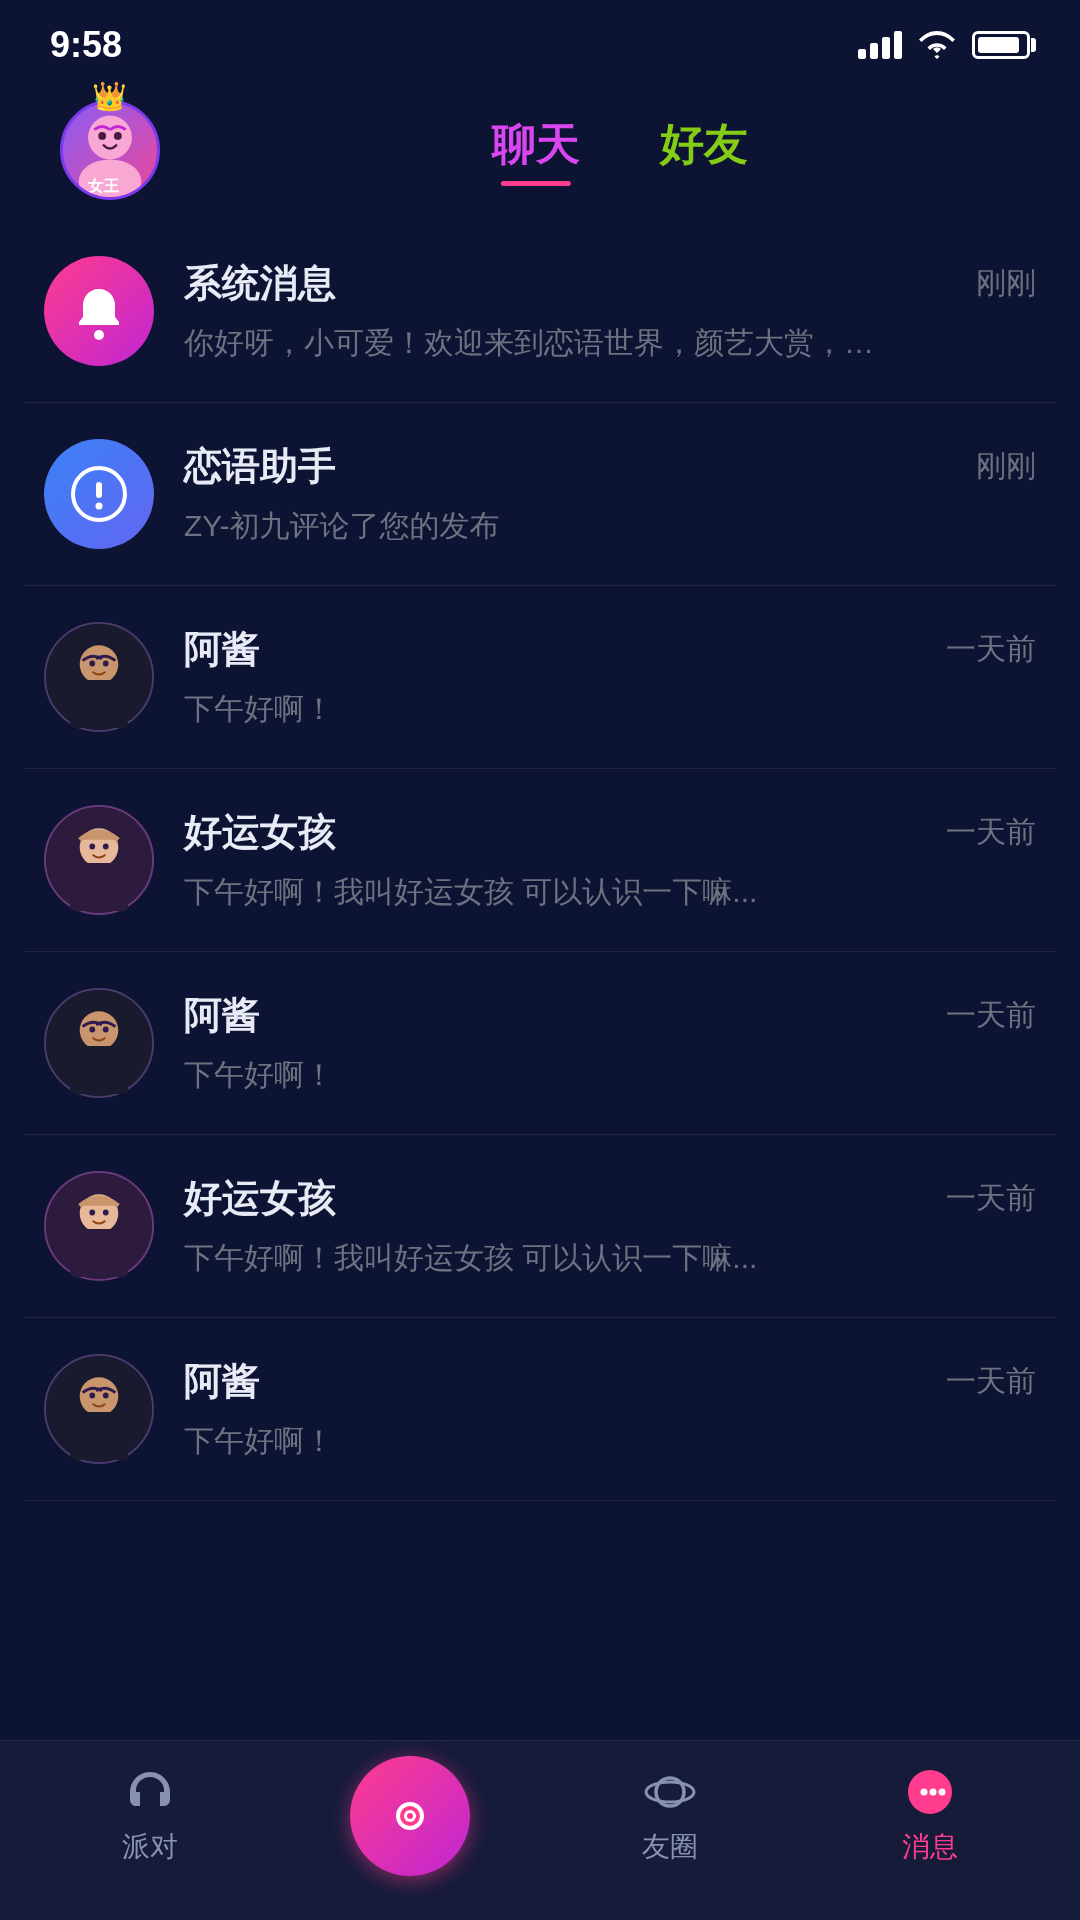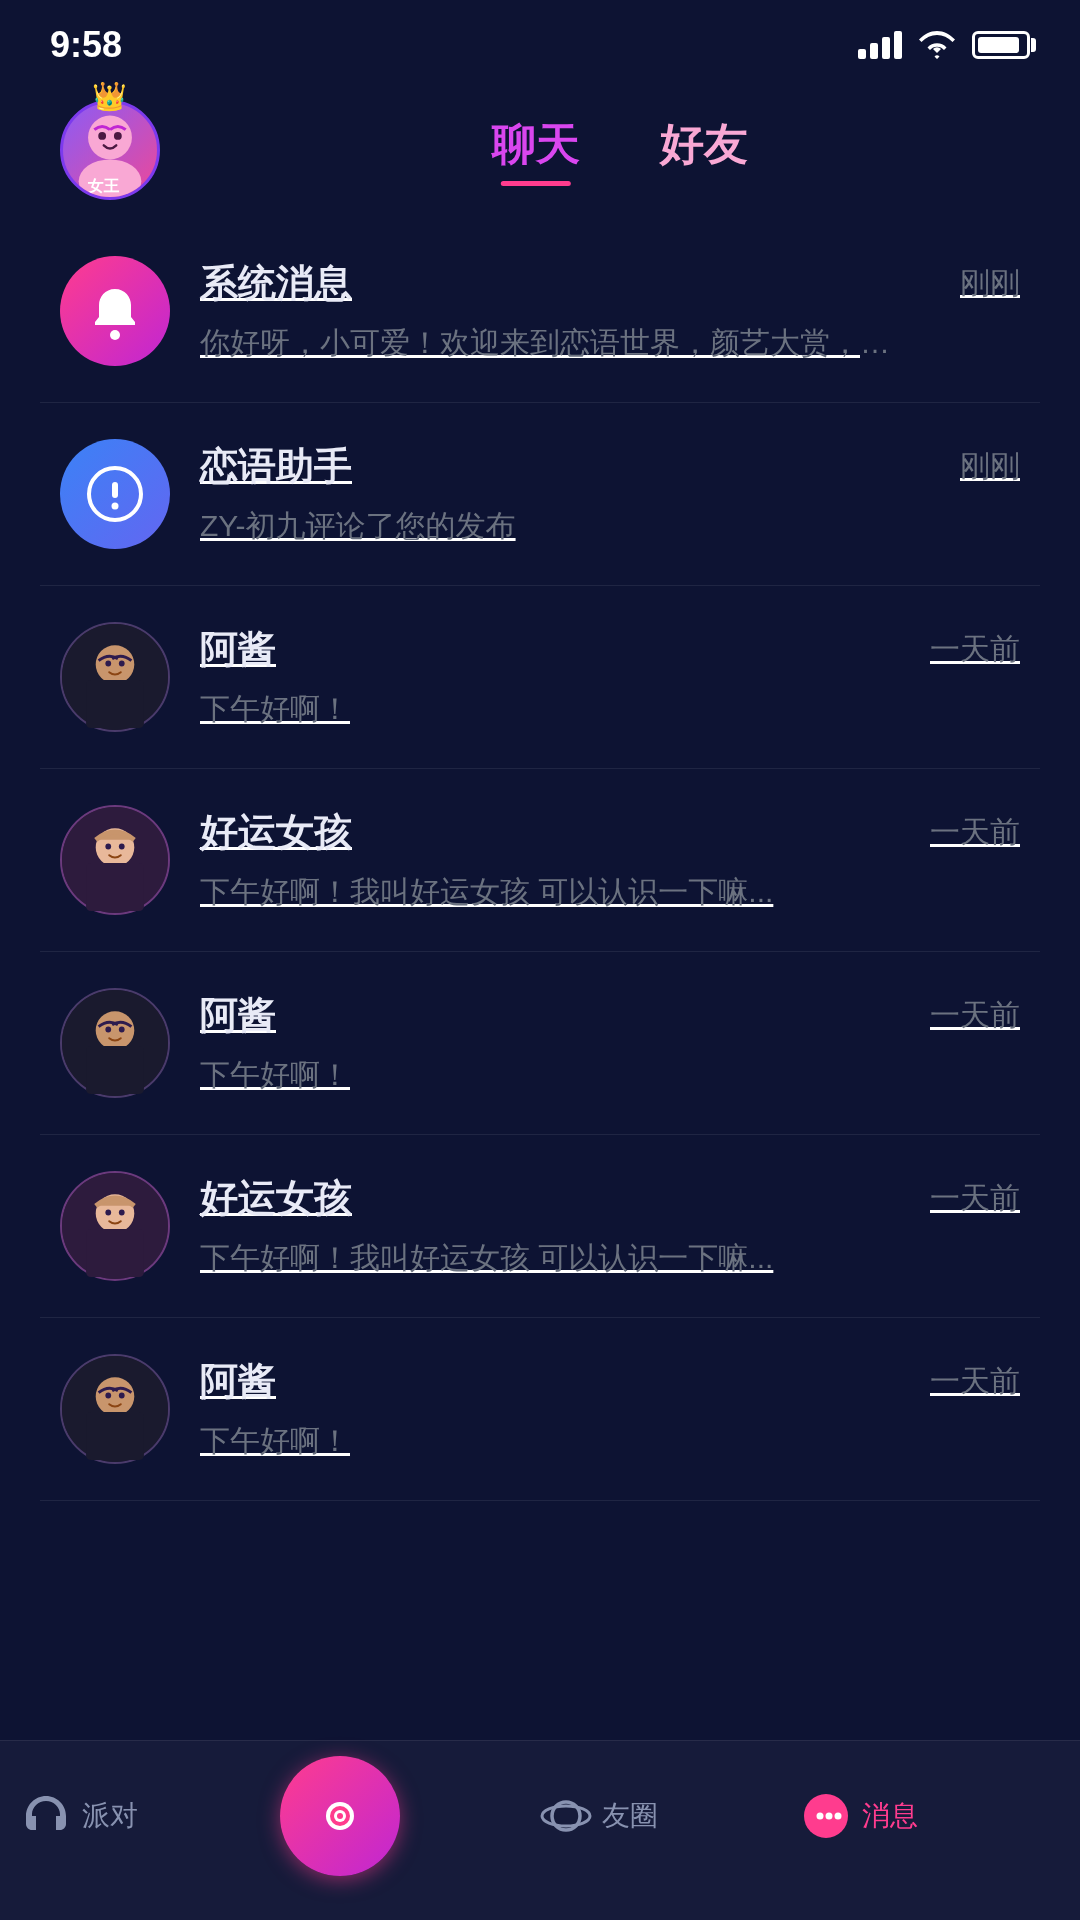--- a/index.html
+++ b/index.html
@@ -121,21 +121,21 @@
       display: flex;
       flex: 1;
       justify-content: center;
       gap: 80px;
       margin-left: 60px;
     }
 
     .tab {
       font-size: 44px;
       font-weight: 600;
-      color: #f9a8d4;
+      color: #84cc16;
       cursor: pointer;
       position: relative;
       padding-bottom: 12px;
     }
 
     .tab.active {
       color: #d946ef;
     }
 
     .tab.active::after {
@@ -147,22 +147,21 @@
       width: 80%;
       height: 5px;
       background: #ff3c8e;
       border-radius: 3px;
     }
 
     
     .chat-list {
       flex: 1;
       overflow-y: auto;
-      padding: 0 40px;
-      text-decoration: underline;
+      padding: 0 24px;
     }
 
     .chat-item {
       display: flex;
       align-items: center;
       padding: 36px 20px;
       border-bottom: 1px solid rgba(255,255,255,0.08);
       cursor: pointer;
       gap: 30px;
     }
@@ -247,20 +246,21 @@
       display: flex;
       align-items: center;
       justify-content: space-around;
       border-top: 1px solid rgba(255,255,255,0.08);
       padding: 0 20px;
       padding-bottom: 30px;
     }
 
     .nav-item {
       display: flex;
+      flex-direction: column;
       align-items: center;
       gap: 10px;
       cursor: pointer;
       flex: 1;
     }
 
     .nav-label {
       font-size: 28px;
       color: #8892b0;
     }

